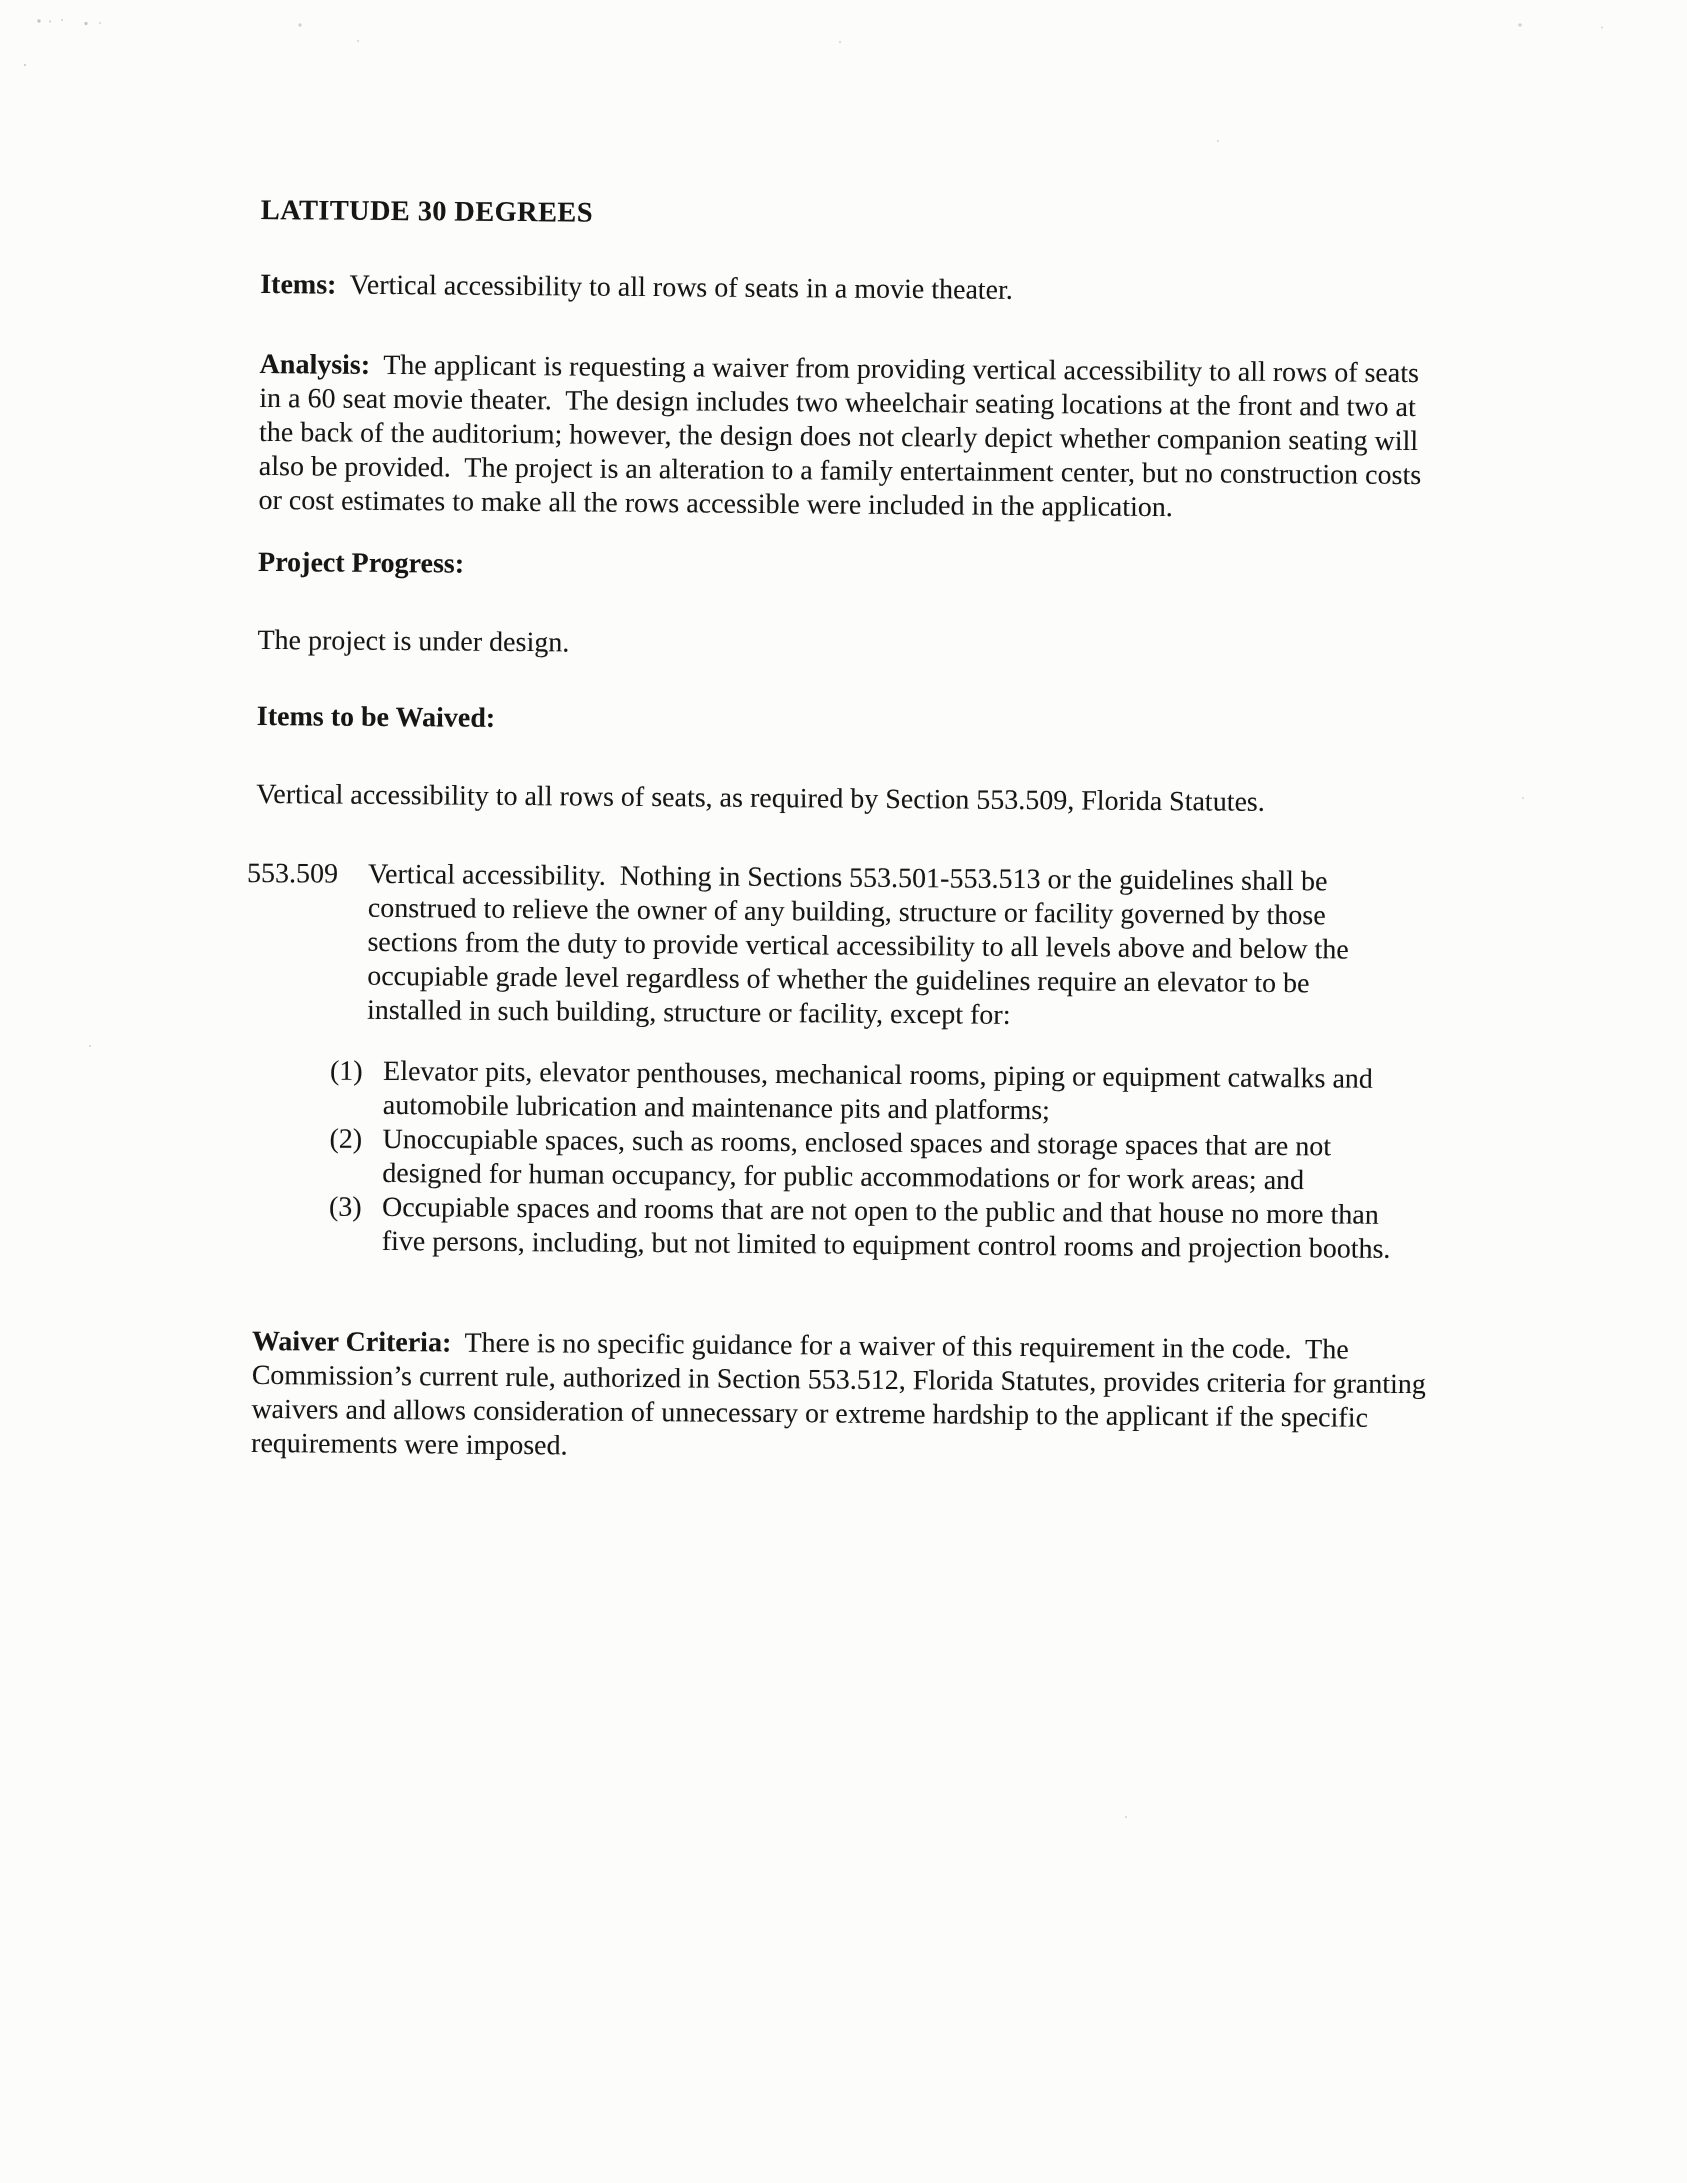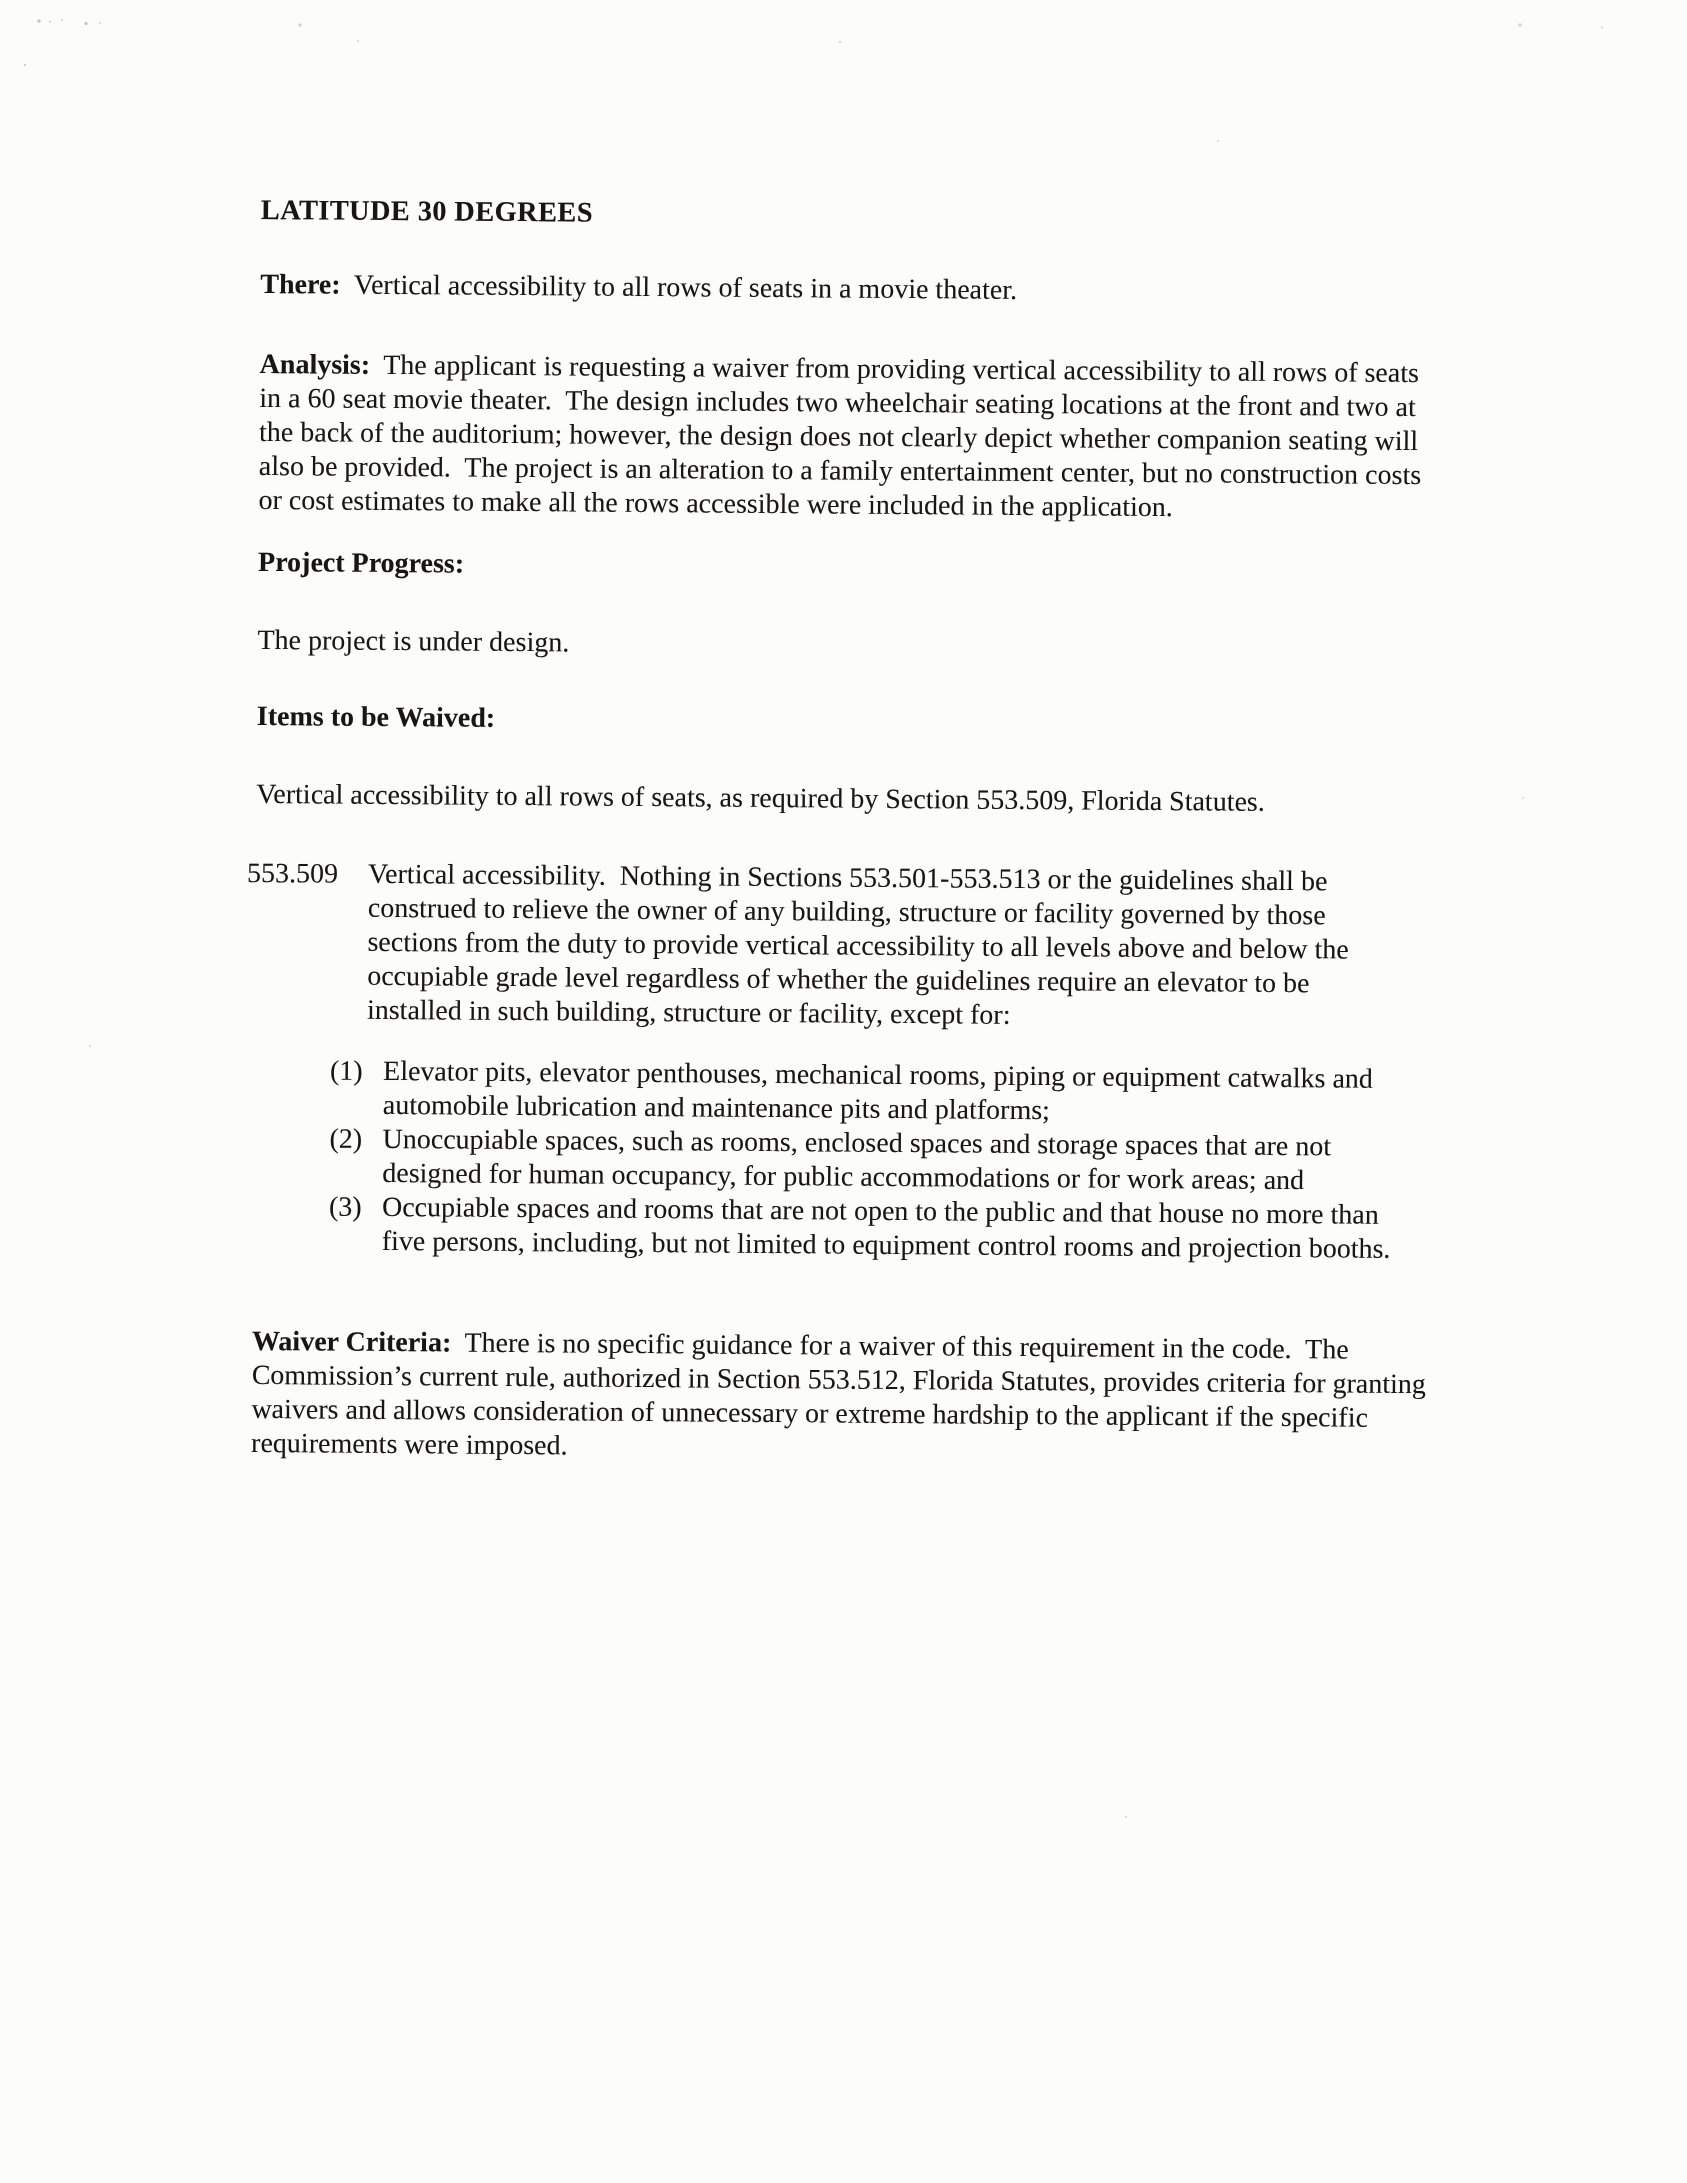--- a/index.html
+++ b/index.html
@@ -111,21 +111,21 @@
 </head>
 <body>
 
 <div class="page">
   <div class="specks"></div>
 
   <div class="content">
 
     <h1 class="title">LATITUDE 30 DEGREES</h1>
 
-    <p class="para issue-para"><span class="lead">There:</span><span class="lead-follow">Vertical accessibility to all rows of seats in a movie theater.</span></p>
+    <p class="para issue-para"><span class="lead">Items:</span><span class="lead-follow">Vertical accessibility to all rows of seats in a movie theater.</span></p>
 
     <p class="para analysis-para"><span class="lead">Analysis:</span><span class="lead-follow">The applicant is requesting a waiver from providing vertical accessibility to all rows of seats in a 60 seat movie theater.  The design includes two wheelchair seating locations at the front and two at the back of the auditorium; however, the design does not clearly depict whether companion seating will also be provided.  The project is an alteration to a family entertainment center, but no construction costs or cost estimates to make all the rows accessible were included in the application.</span></p>
 
     <h2 class="section-heading pp-heading">Project Progress:</h2>
 
     <p class="para design-para">The project is under design.</p>
 
     <h2 class="section-heading items-heading">Items to be Waived:</h2>
 
     <p class="para items-para">Vertical accessibility to all rows of seats, as required by Section 553.509, Florida Statutes.</p>

